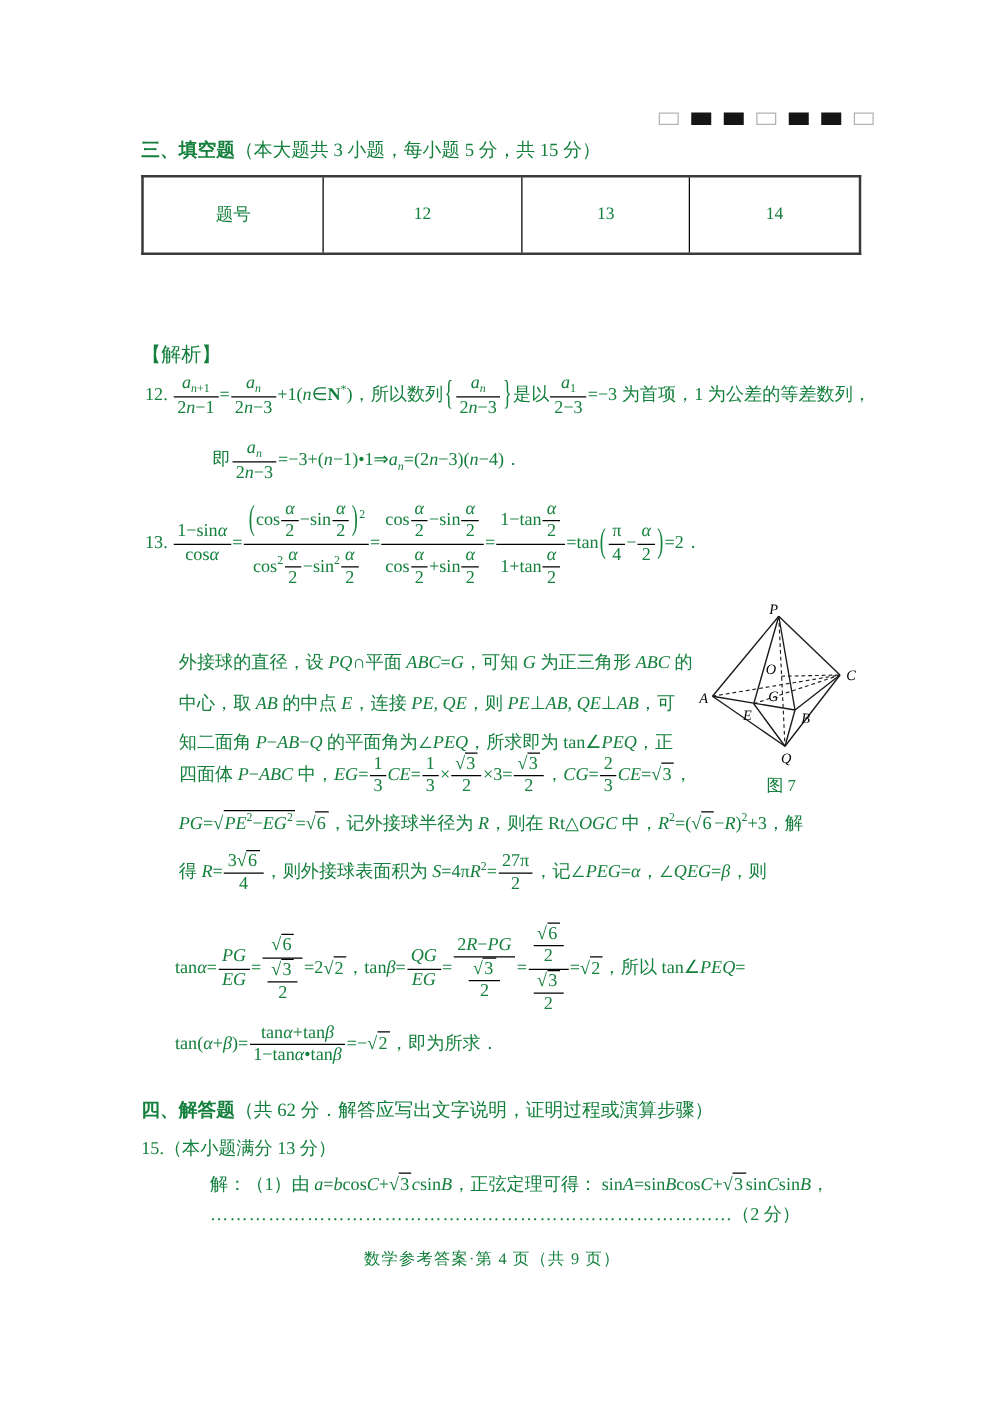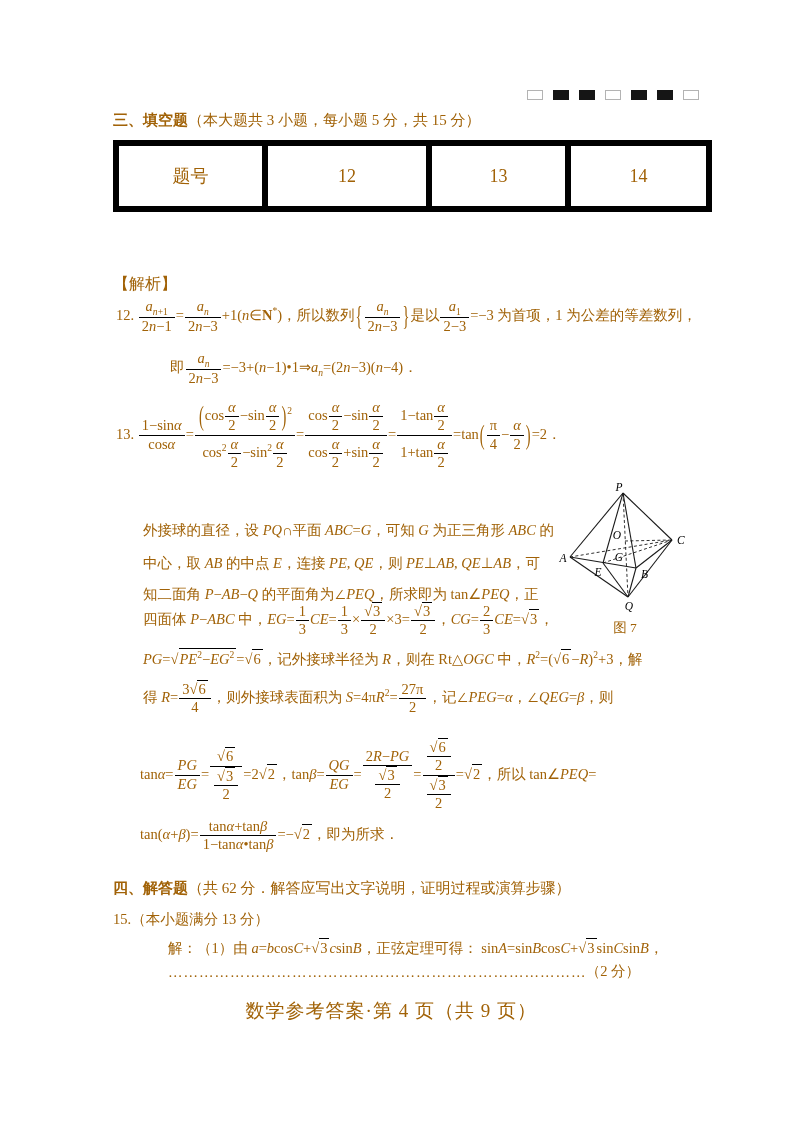--- a/index.html
+++ b/index.html
@@ -1,38 +1,38 @@
 <!DOCTYPE html>
 <html><head>
 <meta charset="utf-8">
 <style>
   html,body{margin:0;padding:0;background:#888;}
   .page{
     position:relative; width:800px; height:1131px; margin:0 auto;
-    background:#ffffff; color:#a16207;
+    background:#ffffff; color:#15803d;
     font-family:"Liberation Serif", serif;
     overflow:hidden;
   }
   .abs{position:absolute;}
 
   
   .marks{display:flex; gap:10px;}
   .mark{width:16px; height:10px; display:inline-block;}
   .mark.f{background:#151515;}
   .mark.o{background:#fff; border:1px solid #b3b3b3; box-sizing:border-box;}
 
   
   .sec-title{font-size:15px; white-space:nowrap;}
   .sec-title .bold{font-weight:bold;}
 
   
   table.anskey{border-collapse:collapse; table-layout:fixed;}
   table.anskey td{
-    border:6px solid #000000; text-align:center; vertical-align:middle;
-    font-size:18px; padding:0;
+    border:1px solid #000000; text-align:center; vertical-align:middle;
+    font-size:14px; padding:0;
   }
   table.anskey{border:2px solid #3a3a3a;}
 
   
   .mline{font-size:14.5px; line-height:1.35; white-space:nowrap;}
   .analysis{font-weight:normal; font-size:16px;}
 
   
   .frac{display:inline-block; vertical-align:middle; text-align:center; line-height:1.2; padding:0 1px;}
   .fnum{display:block; border-bottom:1px solid #000; padding:0 3px;}
@@ -50,21 +50,21 @@
   .figure svg line.solid{stroke:#1a1a1a; stroke-width:1.1; fill:none;}
   .figure svg line.dashed{stroke:#1a1a1a; stroke-width:0.9; stroke-dasharray:3,2.4; fill:none;}
   .figure svg text{font-family:"Liberation Serif",serif; font-style:italic; font-size:11.5px; fill:#000;}
   .figcap{text-align:center; font-size:13.5px; margin-top:2px;}
 
   
   .dotline{display:flex; align-items:flex-end; font-size:14.5px;}
   .dots{flex:1; overflow:hidden; white-space:nowrap; letter-spacing:1px;}
   .score{white-space:nowrap; padding-left:2px;}
 
-  .footer{font-size:19px; letter-spacing:1px; white-space:nowrap;}
+  .footer{font-size:13px; letter-spacing:1px; white-space:nowrap;}
 </style>
 </head>
 <body>
 
 <div class="page">
 
   <div class="abs marks" style="left:527px; top:90px;">
       <span class="mark o"></span>
       <span class="mark f"></span>
       <span class="mark f"></span>

